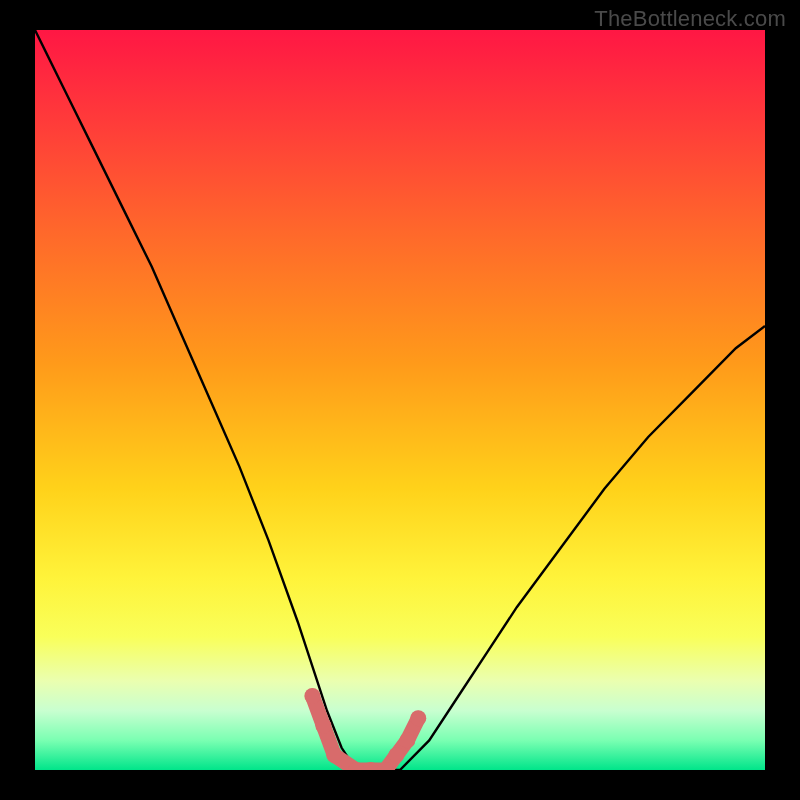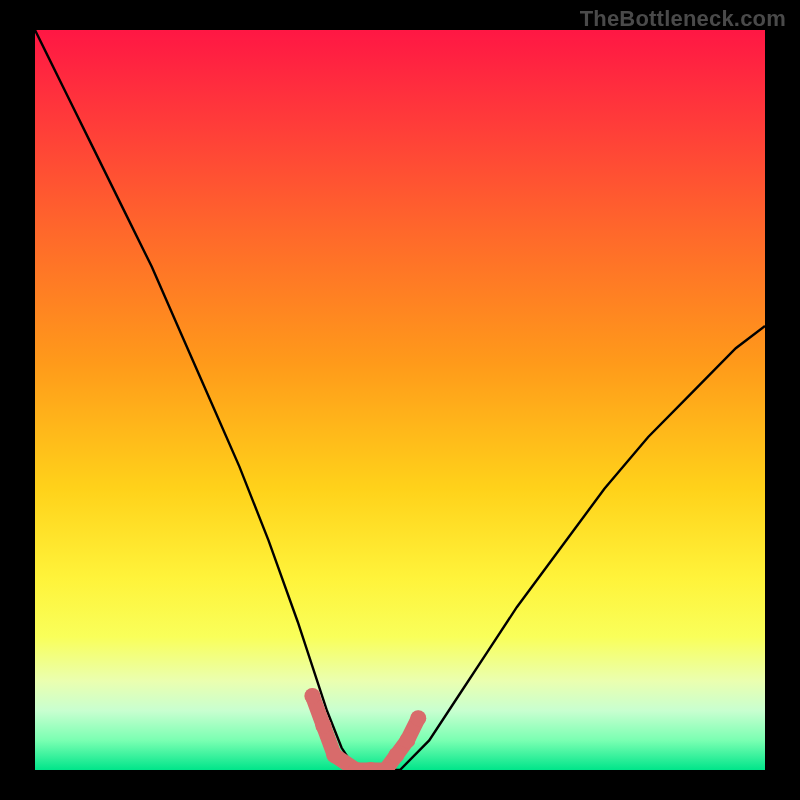--- a/index.html
+++ b/index.html
@@ -16,21 +16,21 @@
     width: 800px;
     height: 800px;
     background: #000;
   }
   .watermark {
     position: absolute;
     top: 6px;
     right: 14px;
     color: #4a4a4a;
     font-size: 22px;
-    font-weight: 700;
+    font-weight: 400;
     letter-spacing: 0.2px;
     z-index: 10;
     user-select: none;
   }
   .plot {
     position: absolute;
     left: 35px;
     top: 30px;
     width: 730px;
     height: 740px;

